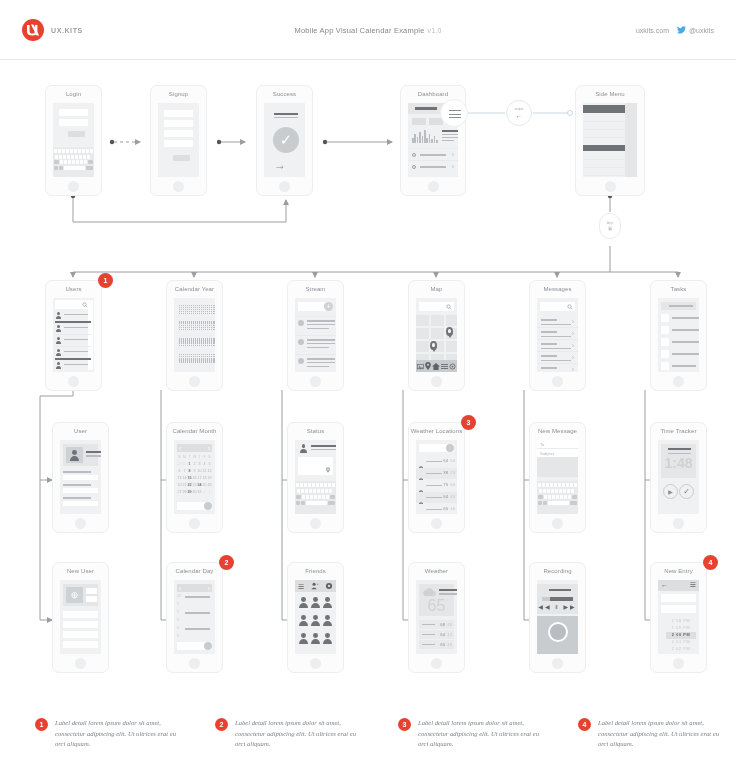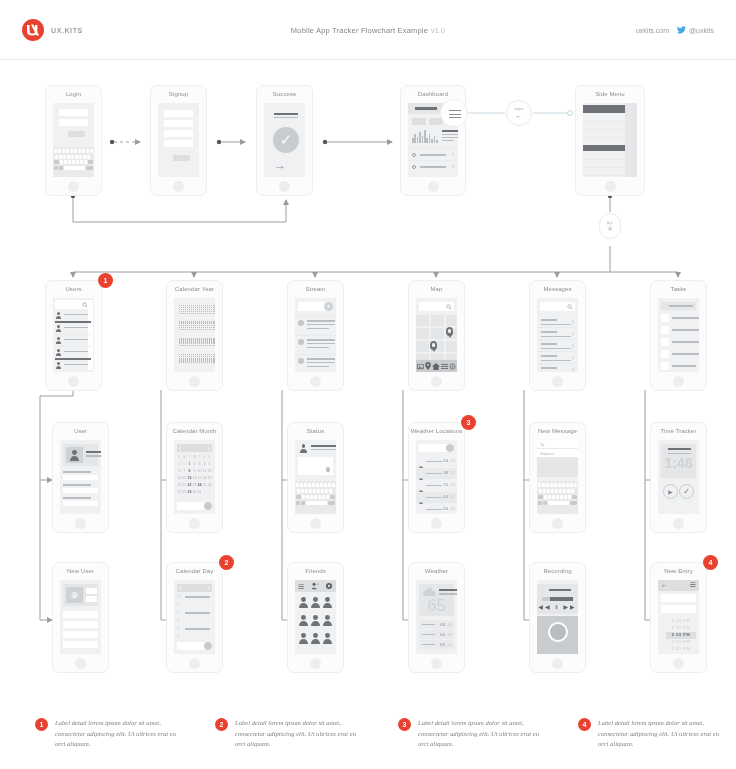--- a/index.html
+++ b/index.html
@@ -145,21 +145,21 @@
   <div class="logo-wrap">
     <div class="logo-circle">
       <svg width="16" height="16" viewBox="0 0 16 16">
           <path d="M2 3 L4.6 3 L4.6 9 Q4.6 11.6 7.4 11.6 Q10 11.6 10 9 L10 3 L12.4 3 L12.4 9.2 Q12.4 13.6 7.4 13.6 Q2 13.6 2 9.2 Z" fill="#ffffff"></path>
           <path d="M8.4 2.6 L14.2 13.6 L11.6 13.6 L6 2.6 Z" fill="#ffffff"></path>
         </svg>
     </div>
     <span class="logo-text">UX.KITS</span>
   </div>
   <div class="header-title">
-    <span>Mobile App Tracker Flowchart Example</span><span class="ver">v1.0</span>
+    <span>Mobile App Visual Calendar Example</span><span class="ver">v1.0</span>
   </div>
   <div class="header-right">
     <span class="site">uxkits.com</span>
     <span class="tw">
       <svg width="9" height="8" viewBox="0 0 16 14">
           <path d="M16 1.7a6.4 6.4 0 0 1-1.9.5A3.2 3.2 0 0 0 15.5.4a6.5 6.5 0 0 1-2.1.8A3.3 3.3 0 0 0 7.8 4a9.3 9.3 0 0 1-6.8-3.4 3.3 3.3 0 0 0 1 4.4A3.2 3.2 0 0 1 .5 4.6v.1a3.3 3.3 0 0 0 2.6 3.2 3.3 3.3 0 0 1-1.5.1 3.3 3.3 0 0 0 3 2.3A6.6 6.6 0 0 1 0 11.7a9.3 9.3 0 0 0 5 1.5c6 0 9.4-5 9.4-9.4v-.4A6.6 6.6 0 0 0 16 1.7z" fill="#46a9e8"></path>
         </svg>
       <span class="handle">@uxkits</span>
     </span>
   </div>

